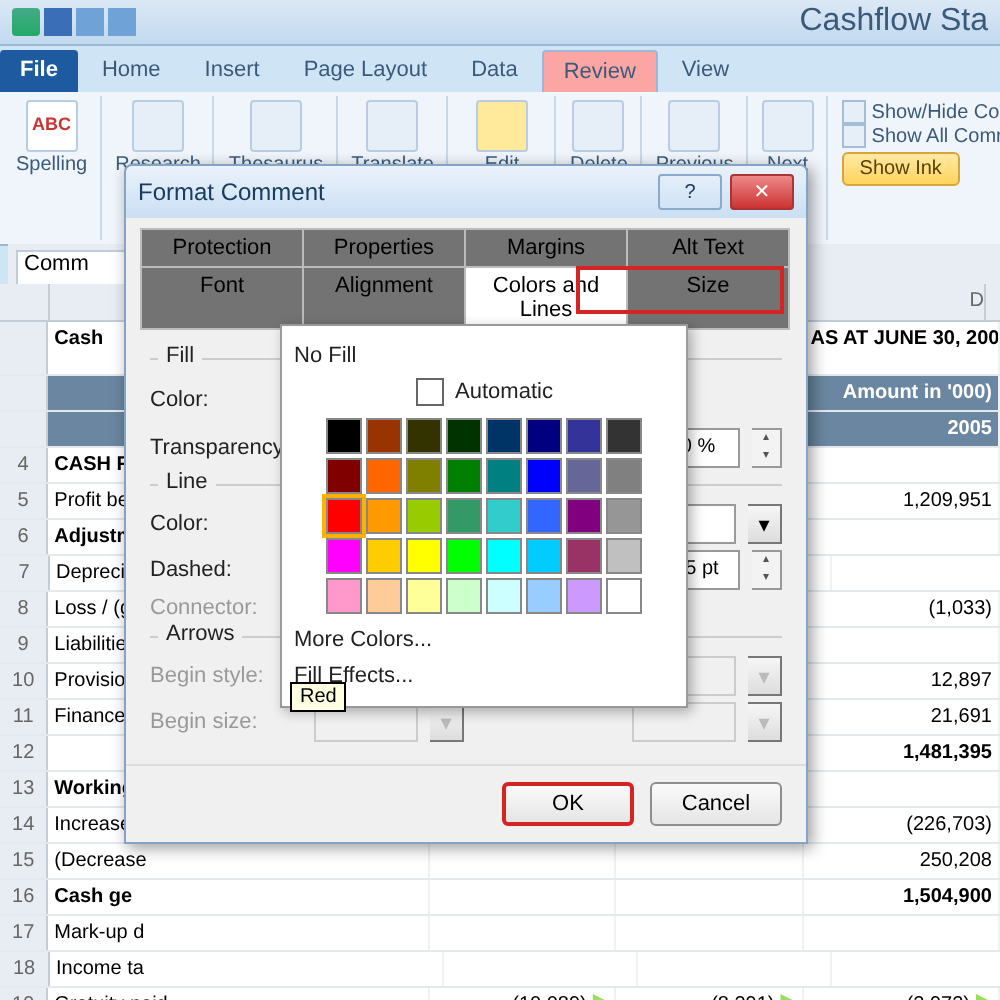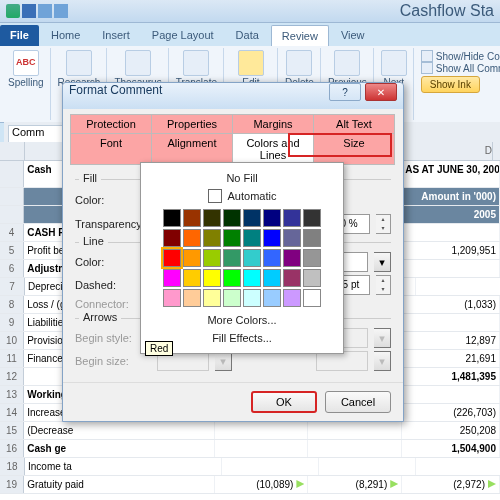--- a/index.html
+++ b/index.html
@@ -2,21 +2,21 @@
 <html><head>
 <meta charset="utf-8">
 <style>
 body{margin:0;font-family:"Segoe UI",Tahoma,sans-serif;font-size:11px;background:#cfe5f5;overflow:hidden;width:500px;height:500px;position:relative}
 .titlebar{background:linear-gradient(#dbe8f5,#c2d9ef);height:22px;display:flex;align-items:center;padding:0 6px;color:#3b5a7a;font-size:11px;border-bottom:1px solid #9db8d4}
 .qat{display:flex;gap:2px;margin-right:auto;align-items:center}
 .qat span{width:14px;height:14px;display:inline-block}
 .ribbon-tabs{display:flex;background:#cfe5f5;padding:2px 0 0;gap:2px}
 .rtab{padding:4px 10px;color:#3b5a7a;cursor:default}
 .rtab.file{background:#1e5aa0;color:#fff;font-weight:bold;border-radius:2px 2px 0 0}
-.rtab.active{background:#ffffff;border:1px solid #9db8d4;border-bottom:none;border-radius:2px 2px 0 0}
+.rtab.active{background:#fca5a5;border:1px solid #9db8d4;border-bottom:none;border-radius:2px 2px 0 0}
 .ribbon{background:#f0f5fb;height:72px;border-bottom:1px solid #9db8d4;display:flex;padding:2px;gap:1px;font-size:10px}
 .rgroup{border-right:1px solid #c7d8eb;padding:2px 6px 0;display:flex;flex-direction:column;align-items:center;gap:0;position:relative}
 .rgroup .gi{width:24px;height:24px;background:#e6eef8;border:1px solid #b8cde4;border-radius:2px;margin:0 auto}
 .rgroup .gl{color:#3b5a7a;text-align:center;margin-top:2px;line-height:10px}
 .rgroup .hitem{display:flex;align-items:center;gap:3px;color:#3b5a7a}
 .sq{width:10px;height:10px;background:#e6eef8;border:1px solid #a5bdd6;display:inline-block}
 .showink{background:linear-gradient(#ffe9a5,#ffd45e);border:1px solid #d6a63c;border-radius:3px;padding:2px 8px;color:#5a4100;margin-top:2px}
 .fbox{position:absolute;left:4px;top:122px;font-size:11px}
 .sheet{position:absolute;left:0;top:120px;right:0;bottom:0;background:#fff}
 .gridh{display:flex;height:18px;background:#e8edf3;border-bottom:1px solid #c3cdd8}
@@ -26,42 +26,42 @@
 .row .rh{line-height:17px}
 .cell{border-right:1px solid #eef1f5;padding:0 3px;overflow:hidden;white-space:nowrap;line-height:17px;font-size:10px}
 .cellA{width:190px;color:#000}
 .cellB{width:90px;text-align:right}
 .cellC{width:90px;text-align:right}
 .cellD{width:94px;text-align:right}
 .hdrRow{background:#6a86a0;color:#fff;font-weight:bold}
 .hdrRow .cell{color:#fff}
 .flag{display:inline-block;width:8px;height:8px;background:#98df60;margin-left:3px;clip-path:polygon(0 0,100% 50%,0 100%)}
 .dialog{position:absolute;left:62px;top:82px;width:340px;background:#f0f0f0;border:1px solid #84a3c6;box-shadow:2px 2px 8px rgba(0,0,0,.4);border-radius:4px 4px 0 0}
-.dtitle{height:26px;background:linear-gradient(#eaf2fb,#cadff3);display:flex;padding:0 6px;color:#1a3c60;font-size:12px;border-radius:4px 4px 0 0}
+.dtitle{height:26px;background:linear-gradient(#eaf2fb,#cadff3);display:flex;align-items:center;padding:0 6px;color:#1a3c60;font-size:12px;border-radius:4px 4px 0 0}
 .dtitle .wc{margin-left:auto;display:flex;gap:4px}
 .wcb{width:30px;height:16px;border:1px solid #8ba9c9;border-radius:2px;display:flex;align-items:center;justify-content:center;font-size:10px}
 .wcb.close{background:linear-gradient(#e88,#c33);color:#fff;border-color:#a33}
 .dtabs{display:flex;flex-wrap:wrap;padding:6px 8px 0;gap:0}
-.dtab{flex:1;min-width:76px;text-align:center;padding:3px 0;border:1px solid #bbb;background:#fca5a5;font-size:11px;margin:-1px 0 0 -1px}
+.dtab{flex:1;min-width:76px;text-align:center;padding:3px 0;border:1px solid #bbb;background:#737373;font-size:11px;margin:-1px 0 0 -1px}
 .dtab.active{background:#fff;border-bottom-color:#fff}
 .dbody{padding:6px 12px 8px;position:relative}
 .fs{position:relative;border-top:1px solid #ccc;margin-top:8px;padding-top:6px}
 .fs::before{content:attr(data-legend);position:absolute;top:-8px;left:4px;background:#f0f0f0;padding:0 4px;color:#222;font-size:11px}
 .frow{display:flex;align-items:center;gap:6px;margin:3px 0;font-size:11px}
 .frow label{width:76px;color:#222}
 .frow label.dis{color:#999}
 .inp{height:18px;border:1px solid #999;background:#fff;flex:1}
 .dd{width:16px;height:18px;border:1px solid #777;border-left:none;background:linear-gradient(#f6f6f6,#ddd);display:flex;align-items:center;justify-content:center}
 .spn{width:14px;height:18px;border:1px solid #999;border-left:none;background:#f3f3f3;display:flex;flex-direction:column}
 .spn div{flex:1;font-size:6px;text-align:center;line-height:8px;color:#555}
 .dbtns{display:flex;justify-content:flex-end;gap:8px;padding:8px 12px;border-top:1px solid #ddd}
 .btn{min-width:66px;height:22px;border:1px solid #8e8e8e;background:linear-gradient(#fafafa,#e5e5e5);border-radius:3px;font-size:11px}
 .redbox{border:2px solid #d62424 !important}
 .palette{position:absolute;left:140px;top:162px;width:190px;background:#fff;border:1px solid #999;box-shadow:2px 2px 6px rgba(0,0,0,.3);z-index:5;padding:6px}
-.palette .opt{text-align:center;padding:3px 0;font-size:11px;color:#222}
+.palette .opt{padding:3px 0;font-size:11px;color:#222}
 .palette .auto{display:flex;align-items:center;gap:6px;justify-content:center;padding:2px 0}
 .autobox{width:12px;height:12px;border:1px solid #666;background:#fff}
 .pgrid{display:grid;grid-template-columns:repeat(8,18px);gap:2px;justify-content:center;margin:4px 0}
 .sw{width:16px;height:16px;border:1px solid #888}
 .sw.sel{outline:2px solid #ffb000}
 .tooltip{position:absolute;background:#ffffe1;border:1px solid #000;padding:1px 4px;font-size:10px;top:178px;left:4px}
 .hl-tab{position:absolute;border:2px solid #d62424;pointer-events:none}
 </style>
 </head>
 <body>
@@ -249,20 +249,27 @@
         <div class="cell cellB"></div>
         <div class="cell cellC"></div>
         <div class="cell cellD">250,208</div>
       </div>
       <div class="row">
         <div class="rh">16</div>
         <div class="cell cellA" style="font-weight: bold;">Cash ge</div>
         <div class="cell cellB"></div>
         <div class="cell cellC"></div>
         <div class="cell cellD" style="font-weight: bold;">1,504,900</div>
+      </div>
+      <div class="row">
+        <div class="rh">17</div>
+        <div class="cell cellA">Mark-up d</div>
+        <div class="cell cellB"></div>
+        <div class="cell cellC"></div>
+        <div class="cell cellD"></div>
       </div>
       <div class="row">
         <div class="rh">18</div>
         <div class="cell cellA">Income ta</div>
         <div class="cell cellB"></div>
         <div class="cell cellC"></div>
       </div>
       <div class="row">
         <div class="rh">19</div>
         <div class="cell cellA">Gratuity paid</div>

